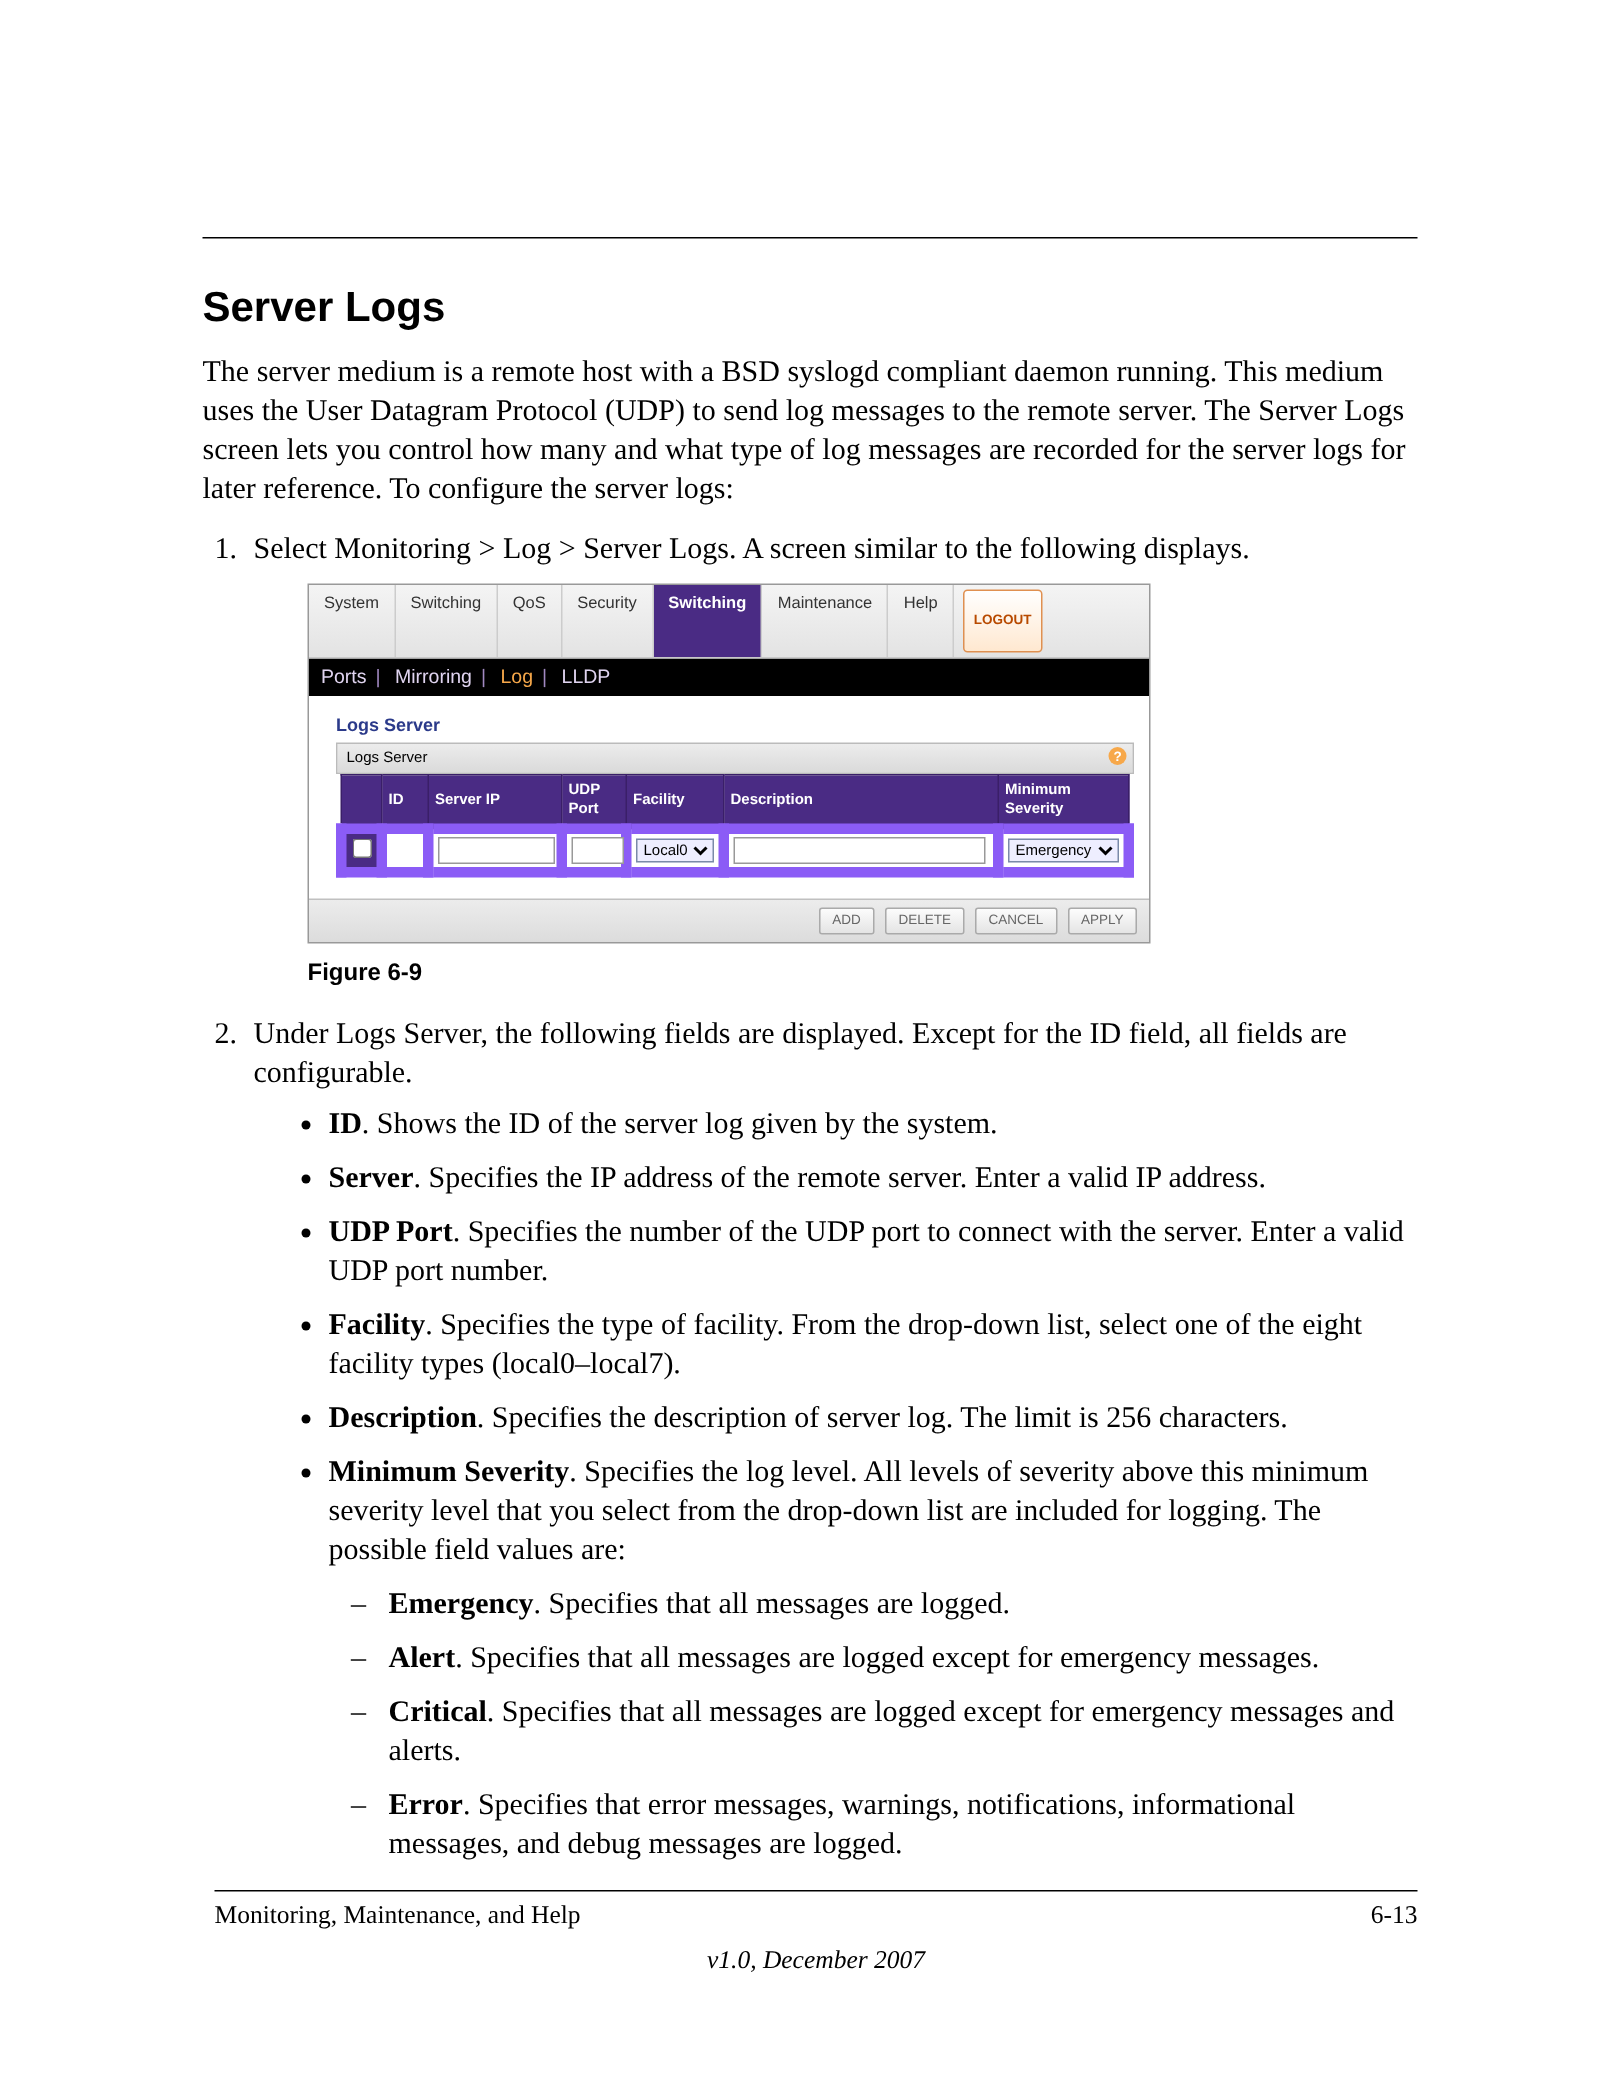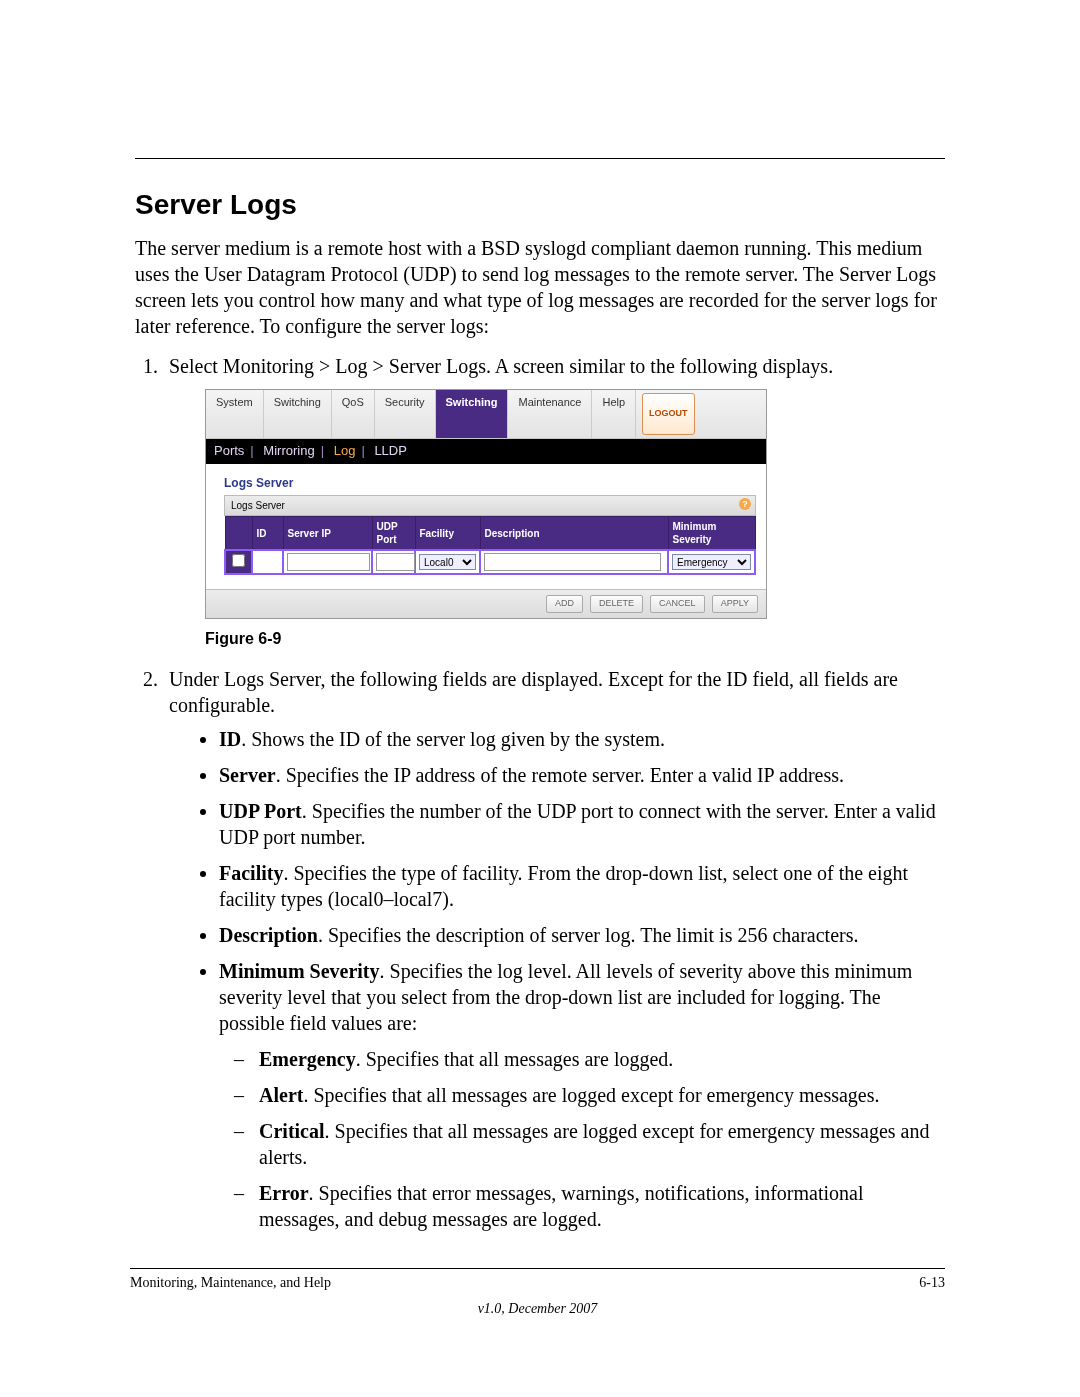--- a/index.html
+++ b/index.html
@@ -55,23 +55,23 @@
   }
   ul.sub > li { margin-bottom: 10px; }
   .fig-caption {
     font-family: Arial, Helvetica, sans-serif;
     font-size: 16px;
     font-weight: bold;
     margin: 10px 0 16px 36px;
   }
   .footer {
     position: absolute;
-    left: 130px; right: 135px;
+    left: 143px; right: 135px;
     bottom: 80px;
-    font-size: 14px;
+    font-size: 17px;
   }
   .footer .line { border-top: 1px solid #000; margin-bottom: 6px; }
   .footer-row { display:flex; justify-content:space-between; }
   .footer .ver { text-align:center; font-style: italic; margin-top: 10px; }
 
   
   .shot {
     width: 560px;
     margin: 10px 0 6px 36px;
     font-family: Arial, Helvetica, sans-serif;
@@ -154,21 +154,21 @@
     width: 100%;
     border-collapse: collapse;
     font-size: 10px;
   }
   .grid th {
     background:#4a2b84;color:#fff;
     border:1px solid #3a1f68;
     padding:3px 4px;text-align:left;font-weight:bold;
   }
   .grid td {
-    border:2px solid #8b5cf6;padding:2px 3px;background:#fff;
+    border:7px solid #8b5cf6;padding:2px 3px;background:#fff;
   }
   .grid input[type=checkbox]{ margin:0; }
   .grid input[type=text]{ width:95%; border:1px solid #999; height:14px; font-size:10px; }
   .grid select{ width:100%; border:1px solid #7a8aa8; font-size:10px; height:16px; background:#eef; }
   .btnbar {
     background: linear-gradient(#ececec,#dcdcdc);
     padding: 5px 8px;
     text-align: right;
     border-top:1px solid #c0c0c0;
   }

